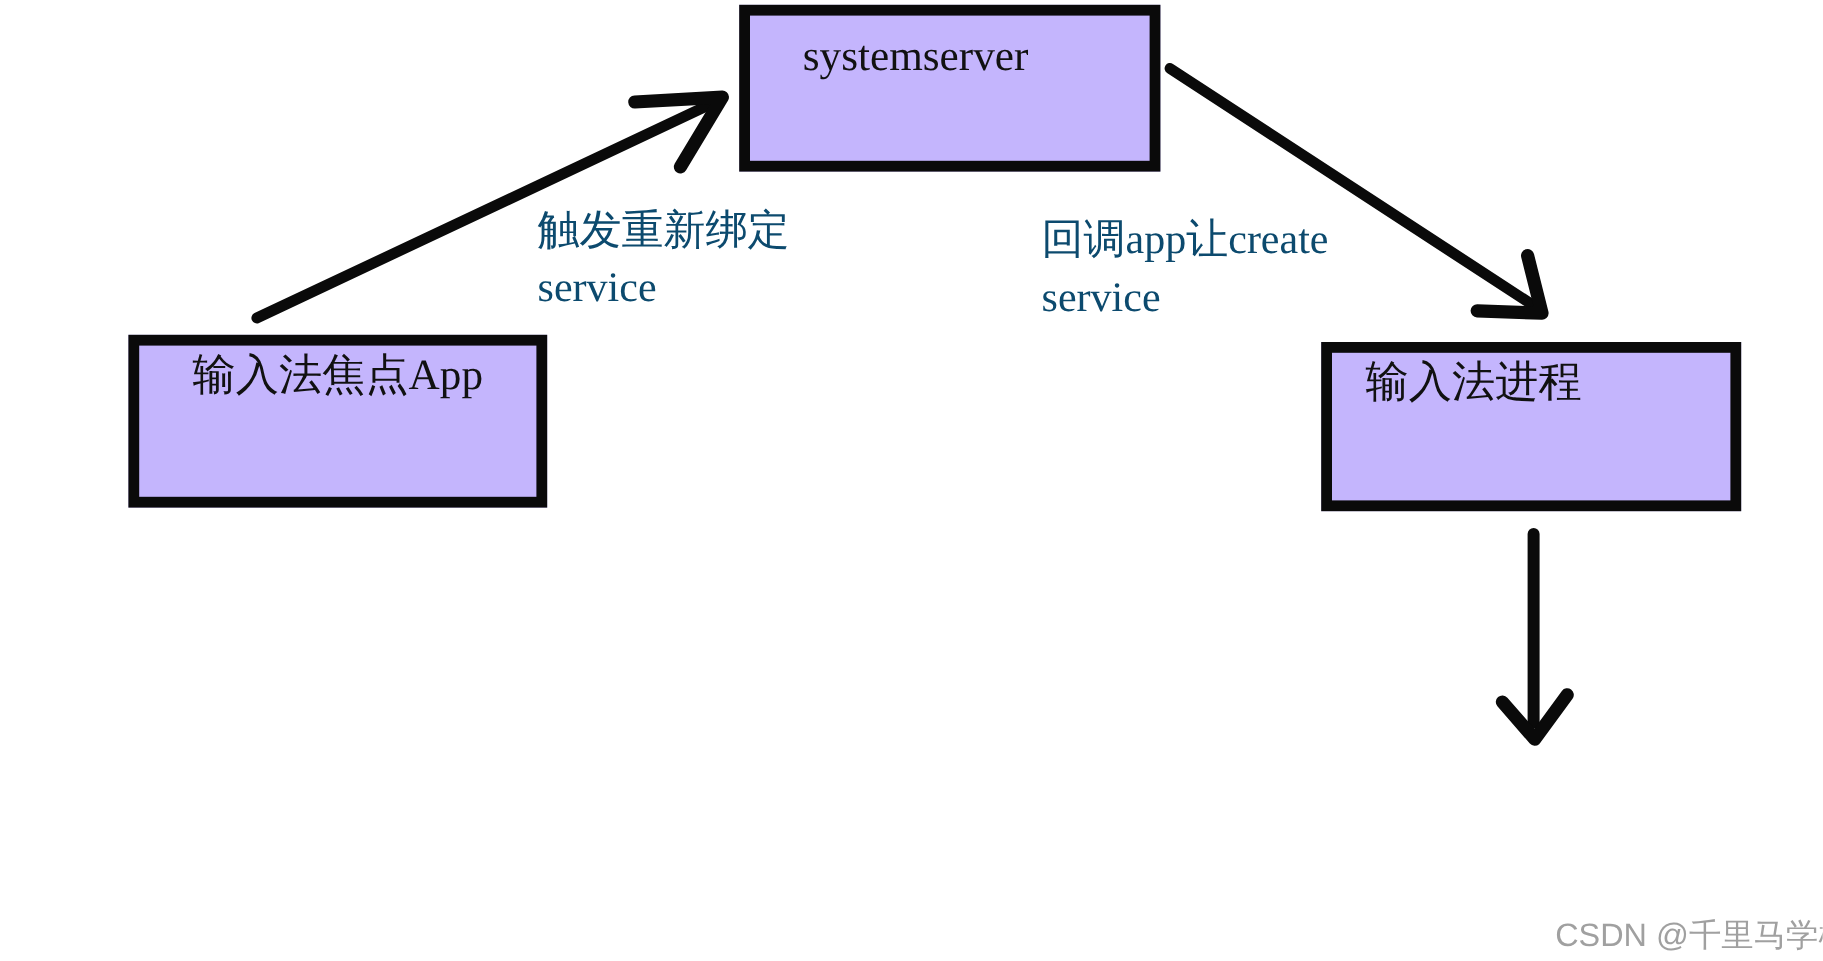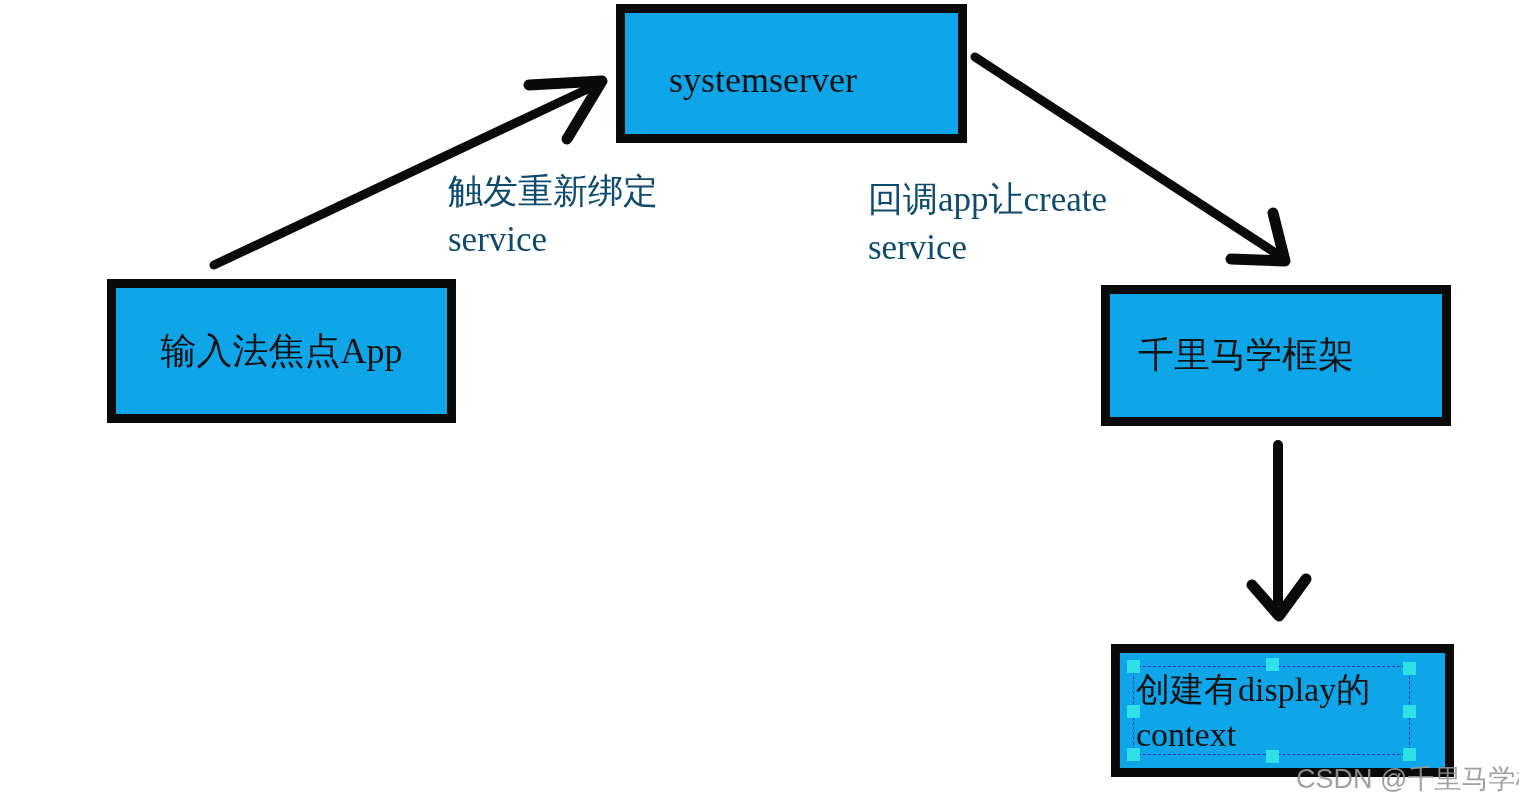--- a/index.html
+++ b/index.html
@@ -18,23 +18,23 @@
   .arrow-layer {
     position: absolute;
     left: 0; top: 0;
     width: 1519px; height: 801px;
     z-index: 1;
   }
   .node {
     position: absolute;
     box-sizing: border-box;
     border: 9px solid #0a0a0a;
-    background: #0ea5e9;
+    background: #c4b5fd;
     display: flex;
-    align-items: center;
+    align-items: flex-start;
     font-size: 36px;
     color: #111111;
     z-index: 2;
   }
   .node-label { white-space: nowrap; }
   #node-systemserver {
     left: 616px; top: 4px; width: 351px; height: 139px;
     padding-left: 44px; padding-top: 12px;
   }
   #node-ime-focus-app {
@@ -123,36 +123,23 @@
 
   <div class="node" id="node-systemserver">
     <span class="node-label">systemserver</span>
   </div>
 
   <div class="node" id="node-ime-focus-app">
     <span class="node-label">输入法焦点App</span>
   </div>
 
   <div class="node" id="node-ime-process">
-    <span class="node-label">千里马学框架</span>
+    <span class="node-label">输入法进程</span>
   </div>
 
-  <div class="node" id="node-create-context">
-    <div class="text-frame">
-      <span>创建有display的context</span>
-      <span class="handle h-tl"></span>
-      <span class="handle h-tm"></span>
-      <span class="handle h-tr"></span>
-      <span class="handle h-ml"></span>
-      <span class="handle h-mr"></span>
-      <span class="handle h-bl"></span>
-      <span class="handle h-bm"></span>
-      <span class="handle h-br"></span>
-    </div>
-  </div>
 
   <div class="edge-label" id="label-rebind">触发重新绑定
 service</div>
 
   <div class="edge-label" id="label-callback">回调app让create
 service</div>
 
   <div class="watermark">CSDN @千里马学框架</div>
 
 </div>

